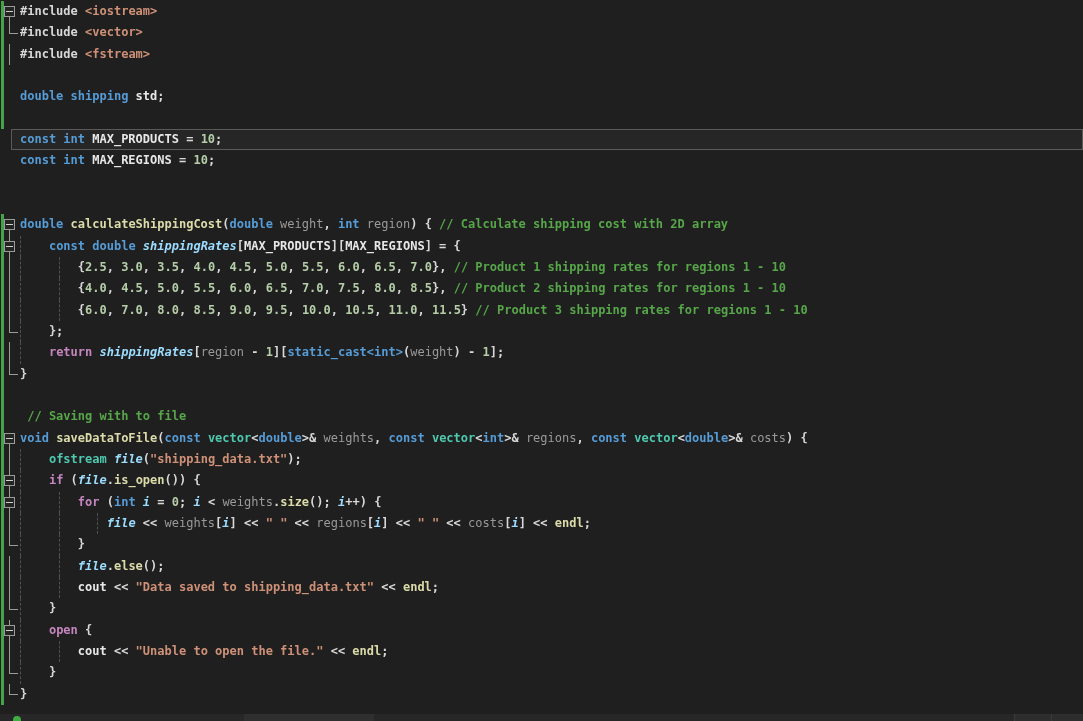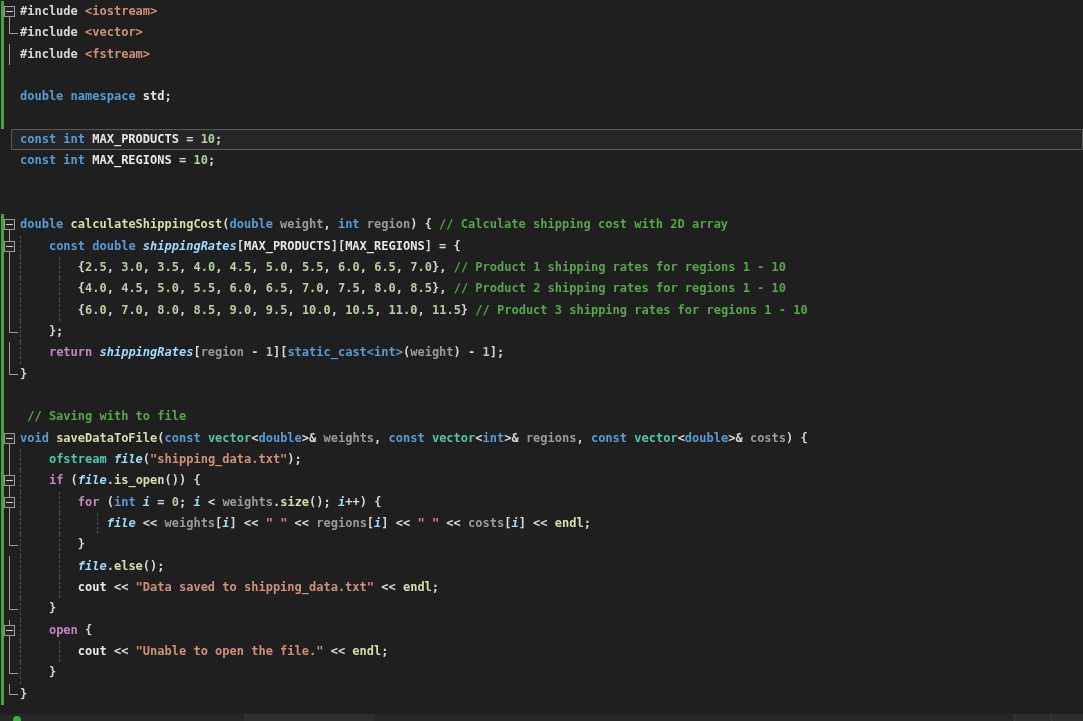--- a/index.html
+++ b/index.html
@@ -34,21 +34,21 @@
     border:1px solid var(--fold);background:#242424;box-sizing:border-box;z-index:2;}
   .fbox::after{content:"";position:absolute;left:1px;right:1px;top:50%;margin-top:-0.5px;height:1px;background:#cfcfcf;}
   
   .ig{position:absolute;top:0;height:100%;width:0;border-left:1px dashed var(--guide);z-index:1;}
   
   .tk-kw{color:var(--kw);}
   .tk-ctrl{color:var(--ctrl);}
   .tk-fn{color:var(--fn);}
   .tk-type{color:var(--type);}
   .tk-var{color:var(--var);font-style:italic;}
-  .tk-id{color:var(--id);font-weight:bold;}
+  .tk-id{color:var(--id);font-weight:normal;}
   .tk-num{color:var(--num);}
   .tk-str{color:var(--str);}
   .tk-com{color:var(--com);margin-top:48px;}
   .tk-pun{color:var(--pun);}
   .tk-wht{color:var(--wht);margin-top:8px;}
   
   #bottom-bar{position:absolute;left:0;bottom:0;width:1083px;height:7px;background:var(--scrollTrack);z-index:3;}
   #bottom-bar .thumb{position:absolute;left:244px;top:0;width:130px;height:7px;background:#2f2f2f;}
   #bottom-bar .corner-a{position:absolute;left:1014px;top:0;width:37px;height:7px;background:#2d2d2d;border-left:1px solid #3a3a3a;box-sizing:border-box;}
   #bottom-bar .corner-b{position:absolute;left:1051px;top:0;width:32px;height:7px;background:#2d2d2d;border-left:1px solid #3a3a3a;box-sizing:border-box;}
@@ -56,21 +56,21 @@
 </style>
 </head>
 <body>
 
 <div id="stage">
   <div id="editor">
       <div class="line"><div class="chg"></div><div class="fbox"></div><div class="fv below"></div><div class="code"><span class="tk-pun">#include </span><span class="tk-str">&lt;iostream&gt;</span></div></div>
       <div class="line"><div class="chg"></div><div class="fv top"></div><div class="helbow"></div><div class="code"><span class="tk-pun">#include </span><span class="tk-str">&lt;vector&gt;</span></div></div>
       <div class="line"><div class="chg"></div><div class="fv full"></div><div class="code"><span class="tk-pun">#include </span><span class="tk-str">&lt;fstream&gt;</span></div></div>
       <div class="line"><div class="chg"></div><div class="code"></div></div>
-      <div class="line"><div class="chg"></div><div class="code"><span class="tk-kw">double </span><span class="tk-kw">namespace </span><span class="tk-wht">std</span><span class="tk-pun">;</span></div></div>
+      <div class="line"><div class="chg"></div><div class="code"><span class="tk-kw">double </span><span class="tk-kw">shipping </span><span class="tk-wht">std</span><span class="tk-pun">;</span></div></div>
       <div class="line"><div class="chg"></div><div class="code"></div></div>
       <div class="line caret-line"><div class="code"><span class="tk-kw">const int </span><span class="tk-wht">MAX_PRODUCTS</span><span class="tk-pun"> = </span><span class="tk-num">10</span><span class="tk-pun">;</span></div></div>
       <div class="line"><div class="code"><span class="tk-kw">const int </span><span class="tk-wht">MAX_REGIONS</span><span class="tk-pun"> = </span><span class="tk-num">10</span><span class="tk-pun">;</span></div></div>
       <div class="line"><div class="code"></div></div>
       <div class="line"><div class="code"></div></div>
       <div class="line"><div class="chg"></div><div class="fbox"></div><div class="fv below"></div><div class="code"><span class="tk-kw">double </span><span class="tk-fn">calculateShippingCost</span><span class="tk-pun">(</span><span class="tk-kw">double </span><span class="tk-id">weight</span><span class="tk-pun">, </span><span class="tk-kw">int </span><span class="tk-id">region</span><span class="tk-pun">) { </span><span class="tk-com">// Calculate shipping cost with 2D array</span></div></div>
       <div class="line"><div class="chg"></div><div class="fv above"></div><div class="fbox"></div><div class="fv below"></div><div class="ig" style="left: 20px;"></div><div class="code"><span class="tk-pun">    </span><span class="tk-kw">const double </span><span class="tk-var">shippingRates</span><span class="tk-pun">[</span><span class="tk-wht">MAX_PRODUCTS</span><span class="tk-pun">][</span><span class="tk-wht">MAX_REGIONS</span><span class="tk-pun">] = {</span></div></div>
       <div class="line"><div class="chg"></div><div class="fv full"></div><div class="ig" style="left: 20px;"></div><div class="ig" style="left: 58.532px;"></div><div class="code"><span class="tk-pun">        {</span><span class="tk-num">2.5</span><span class="tk-pun">, </span><span class="tk-num">3.0</span><span class="tk-pun">, </span><span class="tk-num">3.5</span><span class="tk-pun">, </span><span class="tk-num">4.0</span><span class="tk-pun">, </span><span class="tk-num">4.5</span><span class="tk-pun">, </span><span class="tk-num">5.0</span><span class="tk-pun">, </span><span class="tk-num">5.5</span><span class="tk-pun">, </span><span class="tk-num">6.0</span><span class="tk-pun">, </span><span class="tk-num">6.5</span><span class="tk-pun">, </span><span class="tk-num">7.0</span><span class="tk-pun">}, </span><span class="tk-com">// Product 1 shipping rates for regions 1 - 10</span></div></div>
       <div class="line"><div class="chg"></div><div class="fv full"></div><div class="ig" style="left: 20px;"></div><div class="ig" style="left: 58.532px;"></div><div class="code"><span class="tk-pun">        {</span><span class="tk-num">4.0</span><span class="tk-pun">, </span><span class="tk-num">4.5</span><span class="tk-pun">, </span><span class="tk-num">5.0</span><span class="tk-pun">, </span><span class="tk-num">5.5</span><span class="tk-pun">, </span><span class="tk-num">6.0</span><span class="tk-pun">, </span><span class="tk-num">6.5</span><span class="tk-pun">, </span><span class="tk-num">7.0</span><span class="tk-pun">, </span><span class="tk-num">7.5</span><span class="tk-pun">, </span><span class="tk-num">8.0</span><span class="tk-pun">, </span><span class="tk-num">8.5</span><span class="tk-pun">}, </span><span class="tk-com">// Product 2 shipping rates for regions 1 - 10</span></div></div>
       <div class="line"><div class="chg"></div><div class="fv full"></div><div class="ig" style="left: 20px;"></div><div class="ig" style="left: 58.532px;"></div><div class="code"><span class="tk-pun">        {</span><span class="tk-num">6.0</span><span class="tk-pun">, </span><span class="tk-num">7.0</span><span class="tk-pun">, </span><span class="tk-num">8.0</span><span class="tk-pun">, </span><span class="tk-num">8.5</span><span class="tk-pun">, </span><span class="tk-num">9.0</span><span class="tk-pun">, </span><span class="tk-num">9.5</span><span class="tk-pun">, </span><span class="tk-num">10.0</span><span class="tk-pun">, </span><span class="tk-num">10.5</span><span class="tk-pun">, </span><span class="tk-num">11.0</span><span class="tk-pun">, </span><span class="tk-num">11.5</span><span class="tk-pun">} </span><span class="tk-com">// Product 3 shipping rates for regions 1 - 10</span></div></div>

